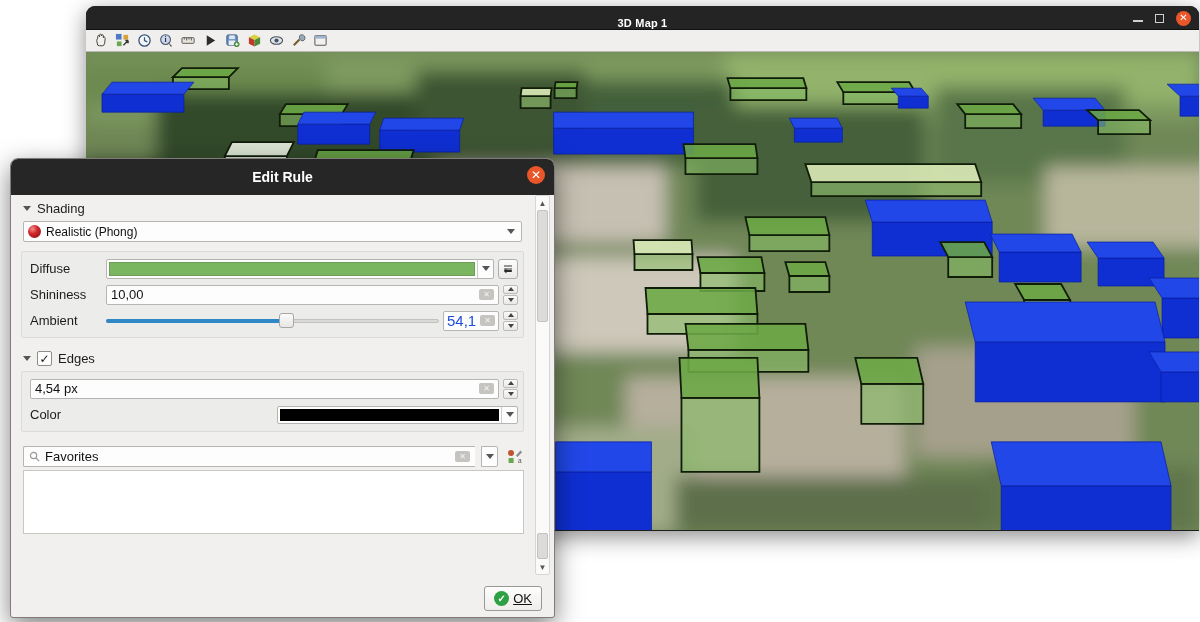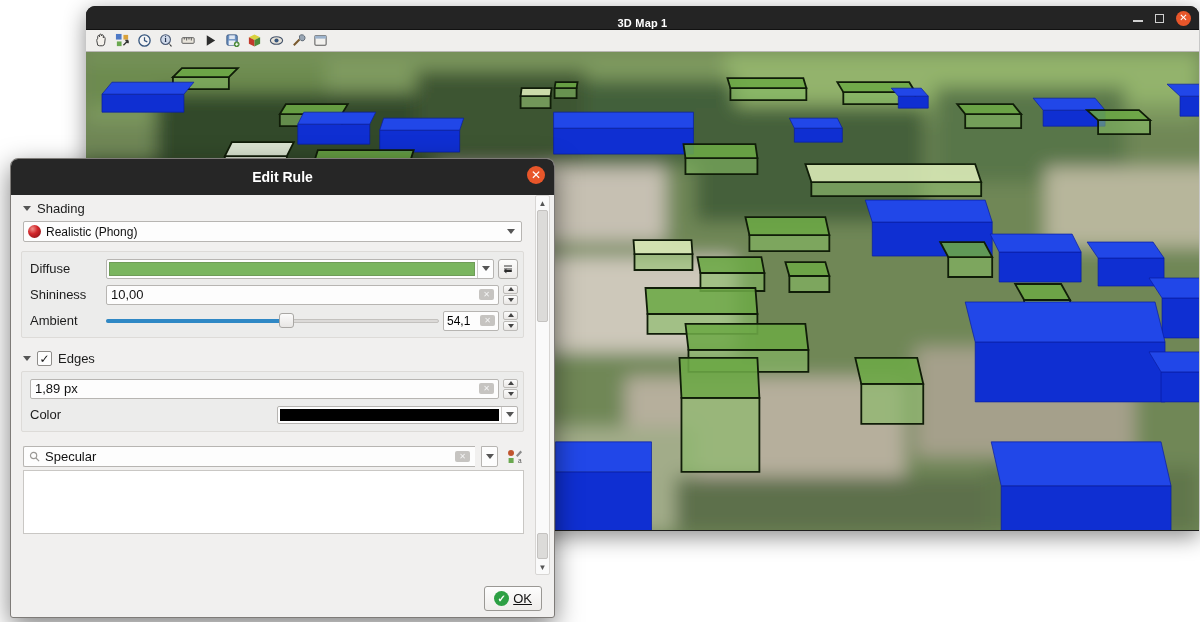--- a/index.html
+++ b/index.html
@@ -83,21 +83,21 @@
   .tri-down { width:0; height:0; border-left:3px solid transparent; border-right:3px solid transparent; border-top:4px solid #444; }
 
   .slider { flex:1; position:relative; height:20px; }
   .slider-track { position:absolute; left:0; right:0; top:8px; height:4px; background:#dcdad8;
     border:1px solid #c3c1be; border-radius:2px; }
   .slider-fill { position:absolute; left:0; top:8px; height:4px; background:#2f88c5; border-radius:2px 0 0 2px; }
   .slider-handle { position:absolute; top:2px; width:15px; height:15px; margin-left:-7px;
     background:linear-gradient(#fbfbfb,#e8e6e4); border:1px solid #a9a7a4; border-radius:3px; }
   .val-box { width:56px; flex:none; height:20px; background:#fdfdfd; border:1px solid #b7b5b2;
     border-radius:2px; display:flex; align-items:center; padding:0 3px; gap:3px; }
-  .val-text { flex:1; font-size:12px; color:#000000; text-align:left; }
+  .val-text { flex:1; font-size:15px; color:#1d4ed8; text-align:left; }
 
   .color-btn { flex:1; height:18px; background:#fdfdfd; border:1px solid #b7b5b2; border-radius:2px;
     display:flex; overflow:hidden; }
   .color-swatch { flex:1; margin:2px; background:#000; }
   .color-caret { width:16px; border-left:1px solid #cfcdca; display:flex; align-items:center; justify-content:center; }
 
   .fav-row { display:flex; align-items:center; gap:6px; margin:14px 0 3px 2px; }
   .search-box { flex:1; height:21px; background:#fdfdfd; border:1px solid #b7b5b2; border-radius:2px 0 0 2px;
     display:flex; align-items:center; padding:0 5px; gap:5px; border-right:none; }
   .search-text { flex:1; font-size:13px; color:#111; }
@@ -393,21 +393,21 @@
 
     <div class="sec-header" style="margin-top:13px;">
       <span class="caret"></span>
       <span class="checkbox">✓</span>
       <span>Edges</span>
     </div>
 
     <div class="groupbox">
       <div class="row">
         <span class="spinbox">
-          <span class="spin-text">1,89 px</span>
+          <span class="spin-text">4,54 px</span>
           <span class="clear-icon">✕</span>
         </span>
         <span class="spinner">
           <span class="spin-btn">
               <span class="tri-up"></span>
             </span>
           <span class="spin-btn">
               <span class="tri-down"></span>
             </span>
         </span>
@@ -422,21 +422,21 @@
         </span>
       </div>
     </div>
 
     <div class="fav-row">
       <span class="search-box">
         <svg class="mag" viewBox="0 0 12 12">
             <circle cx="5" cy="5" r="3.4" fill="none" stroke="#9b9996" stroke-width="1.3"></circle>
             <path d="M7.6 7.6 L11 11" stroke="#9b9996" stroke-width="1.3"></path>
           </svg>
-        <span class="search-text">Specular</span>
+        <span class="search-text">Favorites</span>
         <span class="clear-icon">✕</span>
       </span>
       <span class="search-caret-btn">
           <span class="caret"></span>
         </span>
       <span class="stylemgr-btn">
         <svg width="17" height="17" viewBox="0 0 17 17">
             <circle cx="5" cy="5" r="3" fill="#c0542e"></circle>
             <rect x="2.6" y="10" width="5" height="5" fill="#6aa84f"></rect>
             <path d="M10 7.5 L14.5 2.6 L16 4.2 L11.5 9 Z" fill="#8a8a8a"></path>

